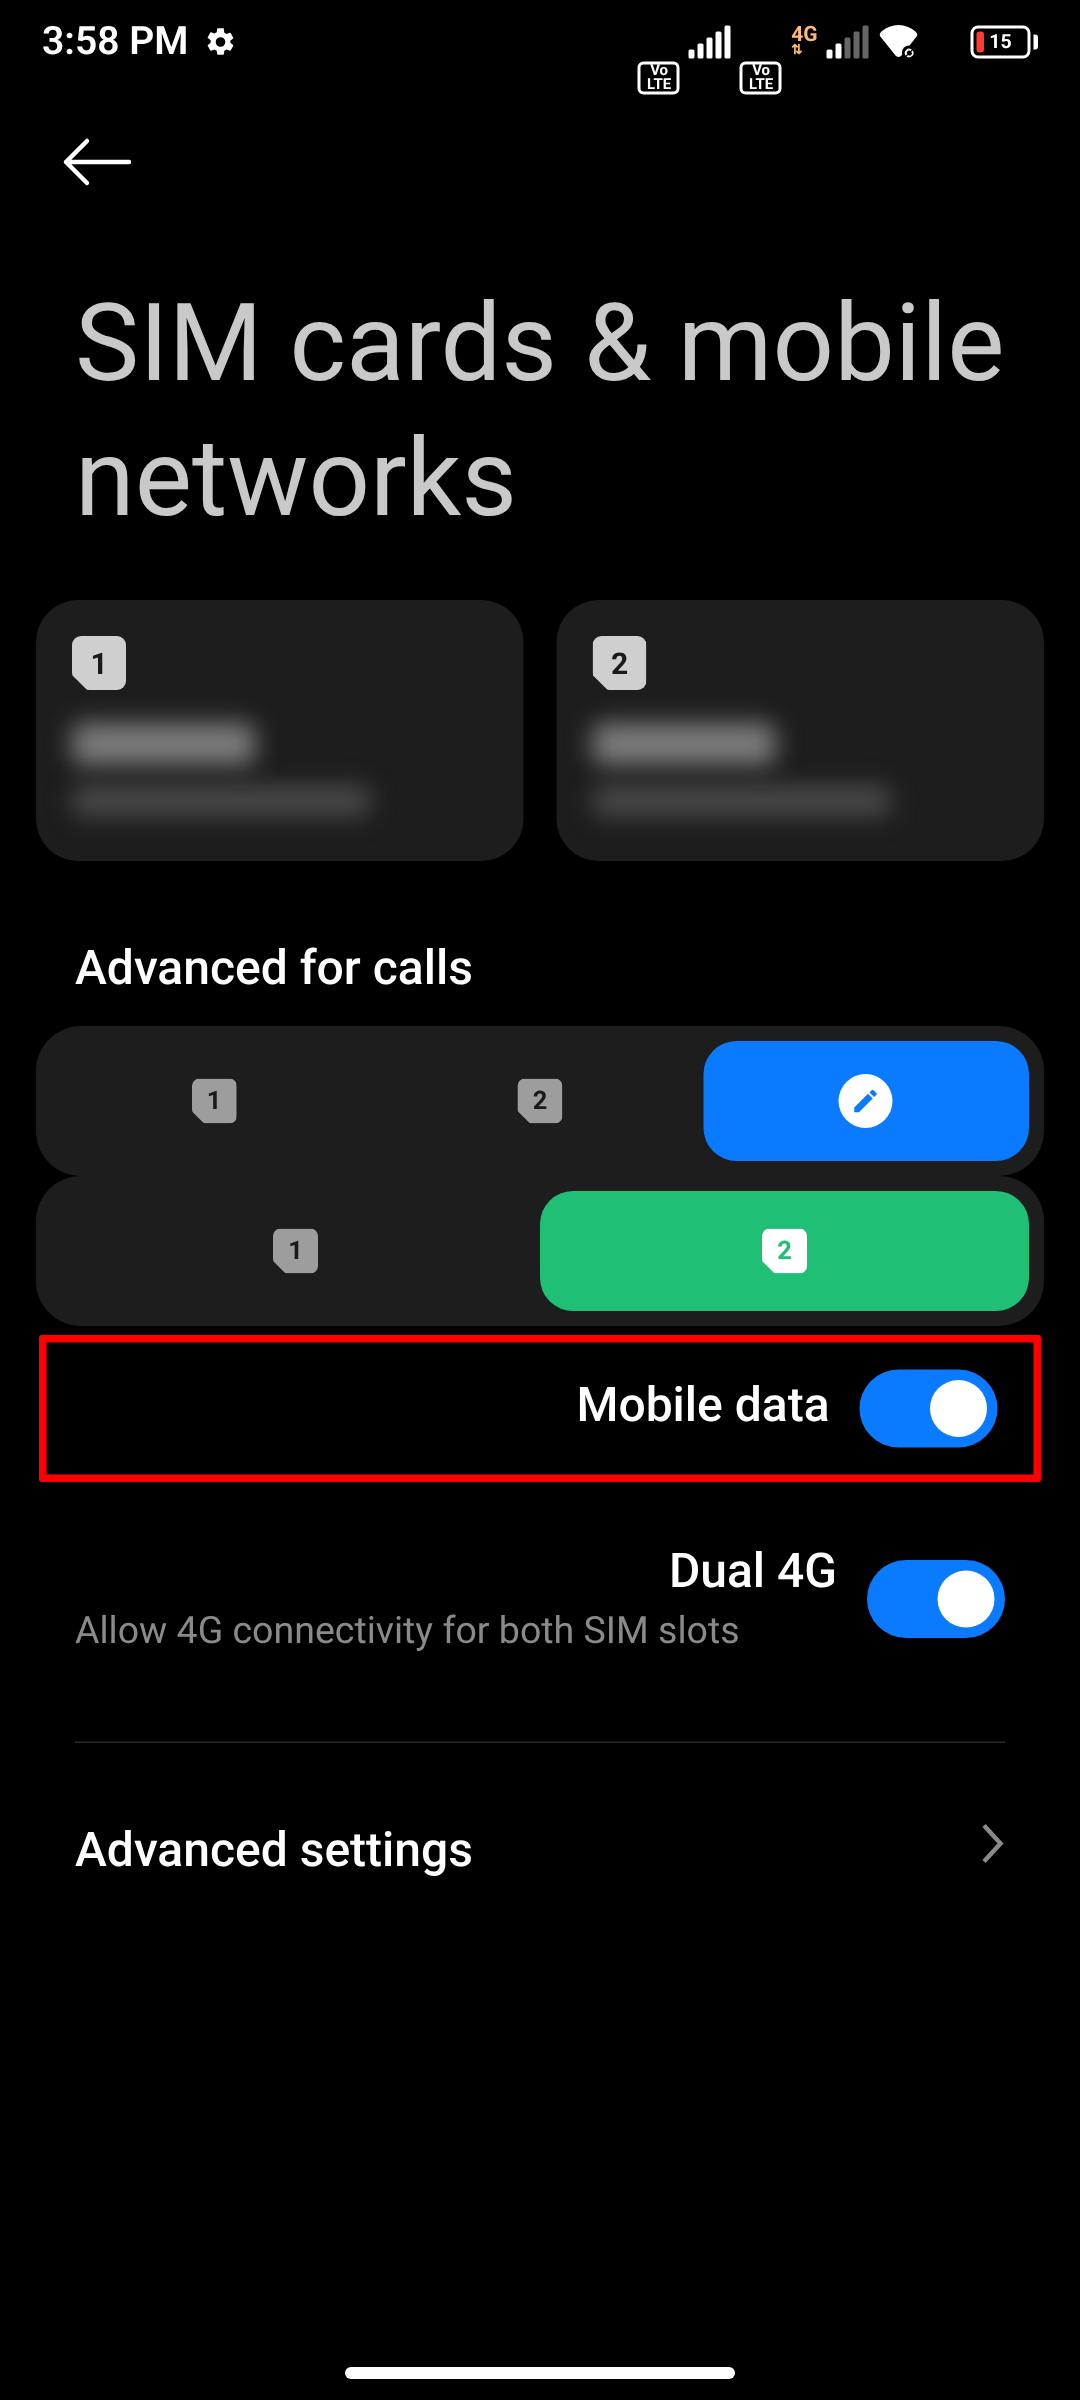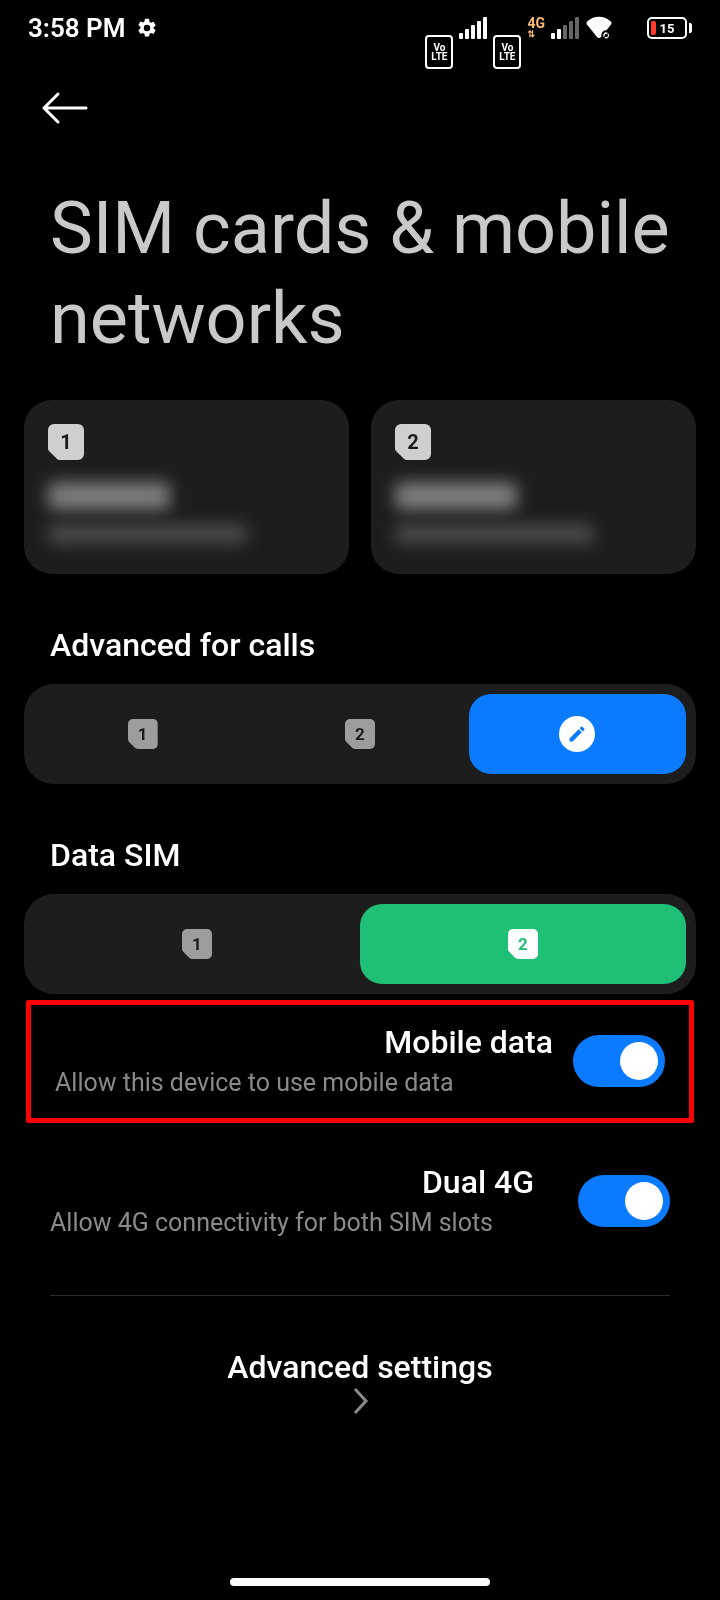--- a/index.html
+++ b/index.html
@@ -4,21 +4,21 @@
   <style>
     * { margin:0; padding:0; box-sizing:border-box; font-family:-apple-system,BlinkMacSystemFont,"Segoe UI",Roboto,Helvetica,Arial,sans-serif; -webkit-font-smoothing:antialiased; }
     html,body{width:720px;height:1600px;background:#000;color:#fff;overflow:hidden;}
     .screen{width:720px;height:1600px;position:relative;background:#000;}
     
     .status-bar{display:flex;align-items:center;justify-content:space-between;height:56px;padding:0 28px;}
     .status-left{display:flex;align-items:center;gap:10px;}
     .status-time{font-size:26px;font-weight:600;color:#fff;text-align:right;}
     .gear-icon svg{width:22px;height:22px;display:block;fill:#fff;}
     .status-right{display:flex;align-items:center;gap:6px;}
-    .volte-badge{display:flex;align-items:center;justify-content:center;width:28px;height:34px;border:2px solid #fff;border-radius:4px;font-size:10px;font-weight:700;line-height:9px;text-align:center;color:#fff;margin-top:48px;}
+    .volte-badge{display:flex;align-items:center;justify-content:center;width:28px;height:22px;border:2px solid #fff;border-radius:4px;font-size:10px;font-weight:700;line-height:9px;text-align:center;color:#fff;margin-top:48px;}
     .sig{display:flex;align-items:flex-end;gap:2px;height:22px;}
     .sig span{display:block;width:4px;background:#fff;border-radius:1px;}
     .sig .b1{height:6px}.sig .b2{height:10px}.sig .b3{height:14px}.sig .b4{height:18px}.sig .b5{height:22px}
     .sig.dim .b3,.sig.dim .b4,.sig.dim .b5{background:#666;}
     .net4g{font-size:14px;font-weight:700;line-height:10px;color:#fdba74;}
     .net4g small{display:block;font-size:9px;font-weight:600;margin-top:1px;}
     .wifi-icon svg{width:28px;height:24px;display:block;}
     .battery{display:flex;align-items:center;gap:2px;padding-left:28px;}
     .battery-body{width:40px;height:22px;border:2px solid #fff;border-radius:5px;position:relative;padding:2px;display:flex;align-items:center;}
     .battery-fill{height:100%;width:15%;background:#ff3b30;border-radius:2px;}
@@ -52,21 +52,21 @@
     .setting-row{display:flex;align-items:center;justify-content:space-between;padding:22px 50px;}
     .setting-text{flex:1;min-width:0;padding-right:20px;}
     .setting-title{font-size:32px;font-weight:500;color:#fff;margin-bottom:6px;text-align:right;}
     .setting-sub{font-size:25px;color:#8a8a8a;line-height:1.3;}
     .toggle{width:92px;height:52px;border-radius:26px;background:#0a7bff;position:relative;flex:0 0 auto;}
     .toggle .knob{width:38px;height:38px;border-radius:50%;background:#fff;position:absolute;top:7px;right:7px;}
     .highlight{border:5px solid #ff0000;margin:6px 26px;padding:18px 24px;border-radius:2px;}
     .highlight .setting-row{padding:0;}
     .highlight .setting-title{margin-bottom:6px;}
     .divider{height:1px;background:#2b2b2b;margin:34px 50px 0;}
-    .adv-row{display:flex;align-items:center;justify-content:space-between;padding:52px 50px 0;flex-direction:column;}
+    .adv-row{display:flex;align-items:flex-start;justify-content:space-between;padding:52px 50px 0;}
     .adv-title{font-size:32px;font-weight:500;color:#fff;}
     .chev svg{width:18px;height:30px;stroke:#8a8a8a;fill:none;stroke-width:3;display:block;}
     
     .navbar{position:absolute;bottom:14px;left:0;right:0;display:flex;justify-content:center;}
     .navbar-pill{width:260px;height:8px;border-radius:4px;background:#fff;}
   </style>
 </head>
 <body>
 <div class="screen">
 
@@ -149,44 +149,42 @@
     </div>
     <div class="seg-btn active-blue">
       <div class="seg-ask">
         <svg viewBox="0 0 24 24">
             <path d="M3 17.25V21h3.75l11-11-3.75-3.75-11 11ZM20.7 7.05a1 1 0 0 0 0-1.41l-2.34-2.34a1 1 0 0 0-1.41 0l-1.83 1.83 3.75 3.75 1.83-1.83Z"></path>
           </svg>
       </div>
     </div>
   </div>
 
-  <div class="sect-label">Data SIM</div>
   <div class="segmented">
     <div class="seg-btn">
       <div class="seg-chip">1</div>
     </div>
     <div class="seg-btn active-green">
       <div class="seg-chip light">2</div>
     </div>
   </div>
 
 
   <div class="highlight">
     <div class="setting-row">
       <div class="setting-text">
         <div class="setting-title">Mobile data</div>
-        <div class="setting-sub">Allow this device to use mobile data</div>
       </div>
       <div class="toggle">
           <div class="knob"></div>
         </div>
     </div>
   </div>
 
-  <div class="setting-row" style="padding-top:34px;gap:24px;">
+  <div class="setting-row" style="padding-top:34px;">
     <div class="setting-text">
       <div class="setting-title">Dual 4G</div>
       <div class="setting-sub">Allow 4G connectivity for both SIM slots</div>
     </div>
     <div class="toggle">
         <div class="knob"></div>
       </div>
   </div>
 
   <div class="divider"></div>

